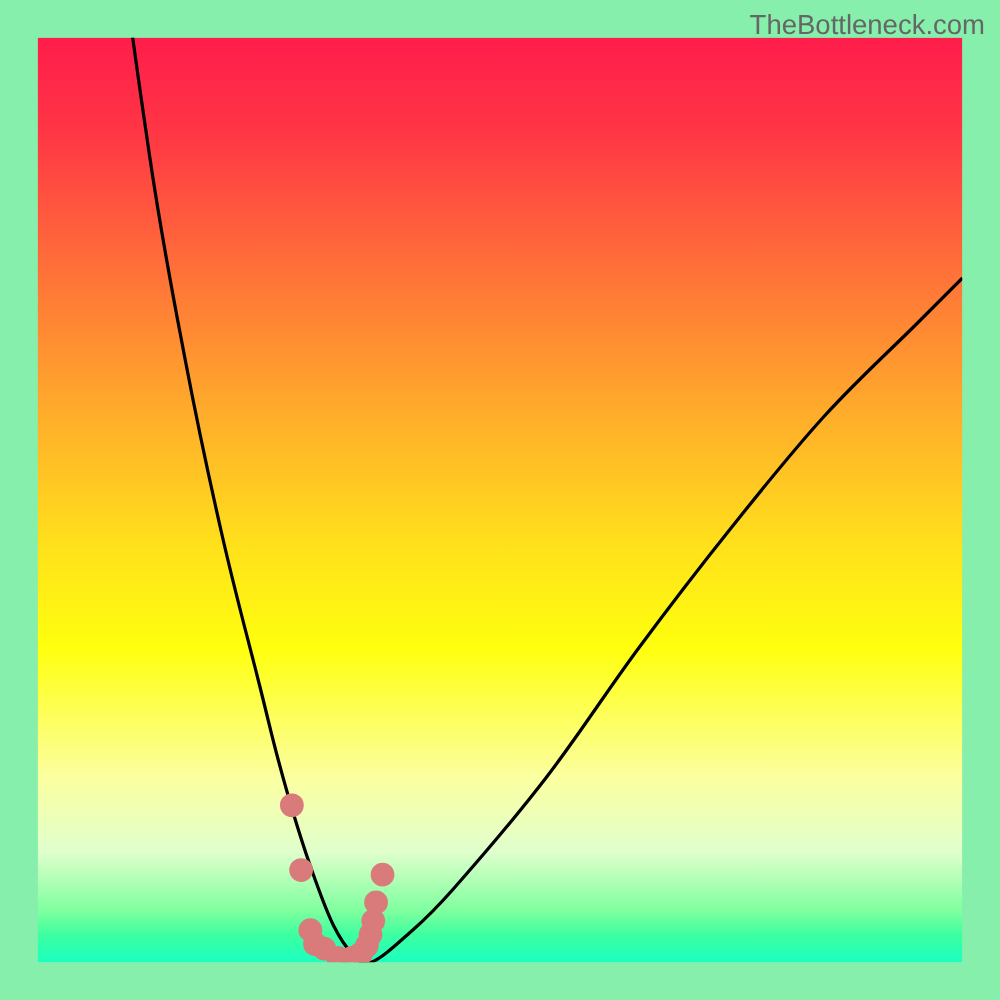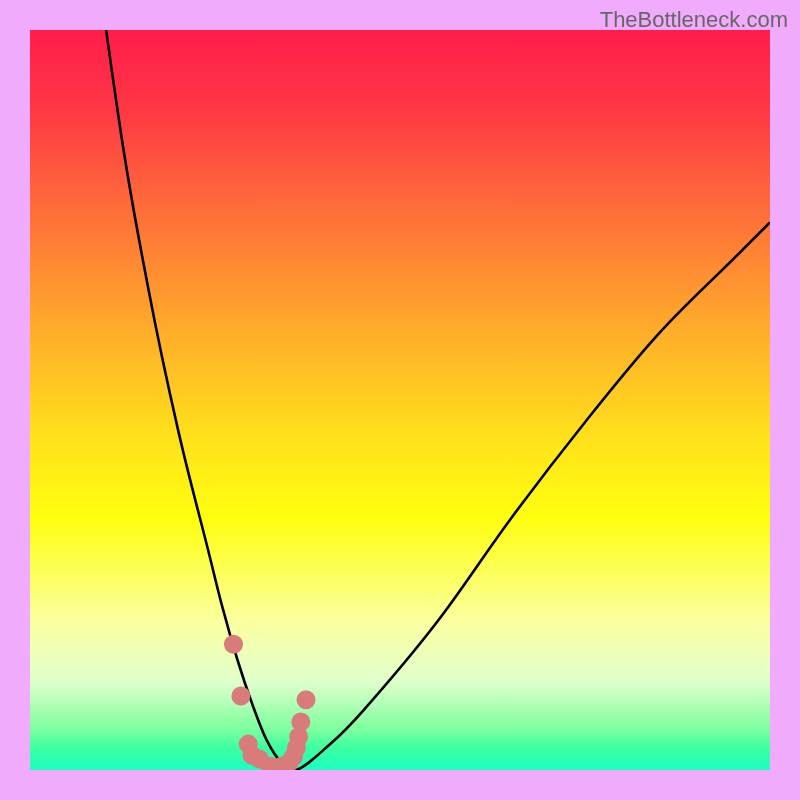--- a/index.html
+++ b/index.html
@@ -8,21 +8,21 @@
     width: 800px;
     height: 800px;
     overflow: hidden;
     background: #000;
     font-family: Arial, Helvetica, sans-serif;
   }
   .frame {
     position: absolute;
     left: 0; top: 0;
     width: 800px; height: 800px;
-    background: #f0abfc;
+    background: #86efac;
   }
   .plot-area {
     position: absolute;
     left: 30px;
     top: 30px;
     width: 740px;
     height: 740px;
     overflow: hidden;
   }
   .plot-bg {

